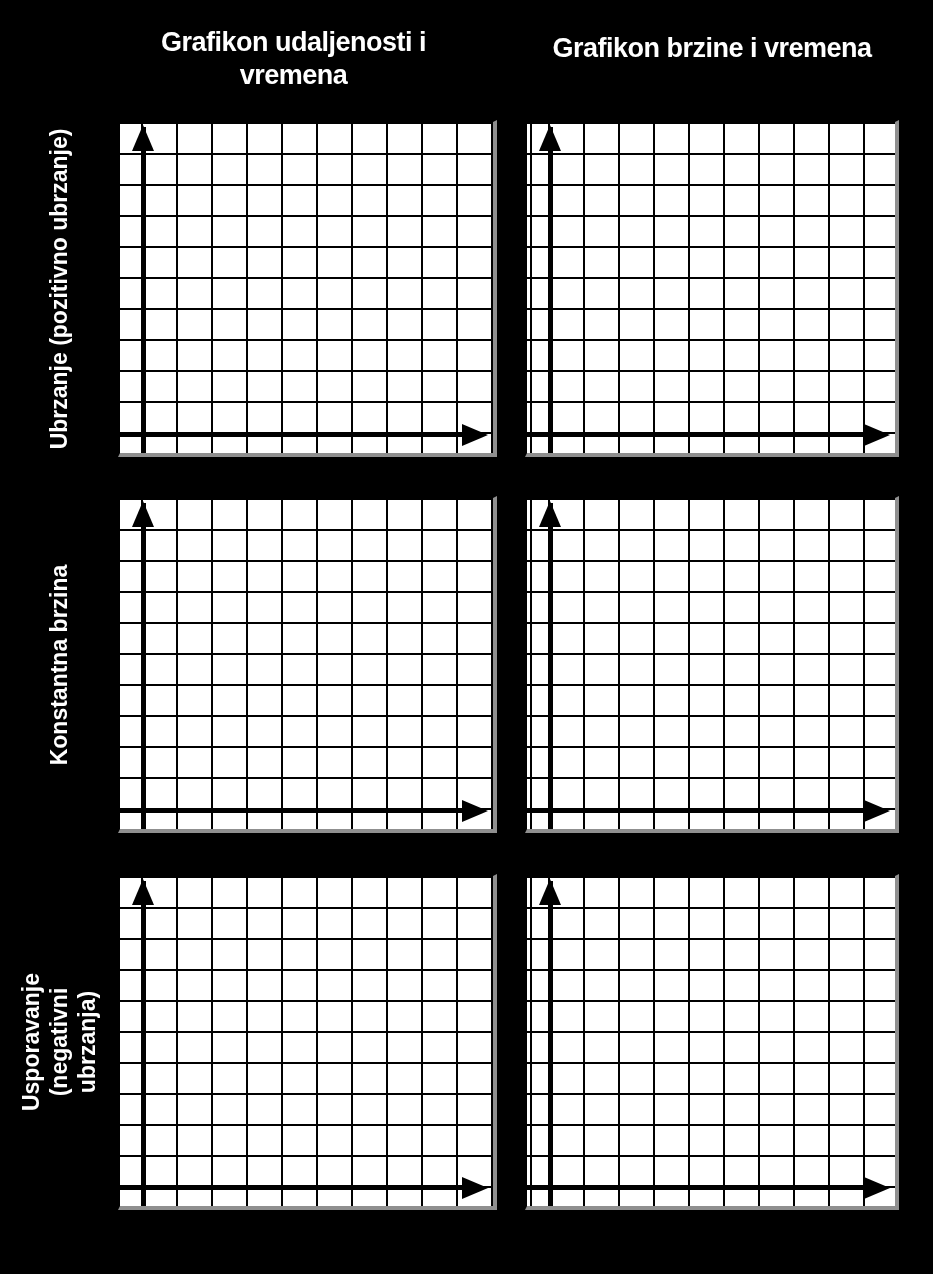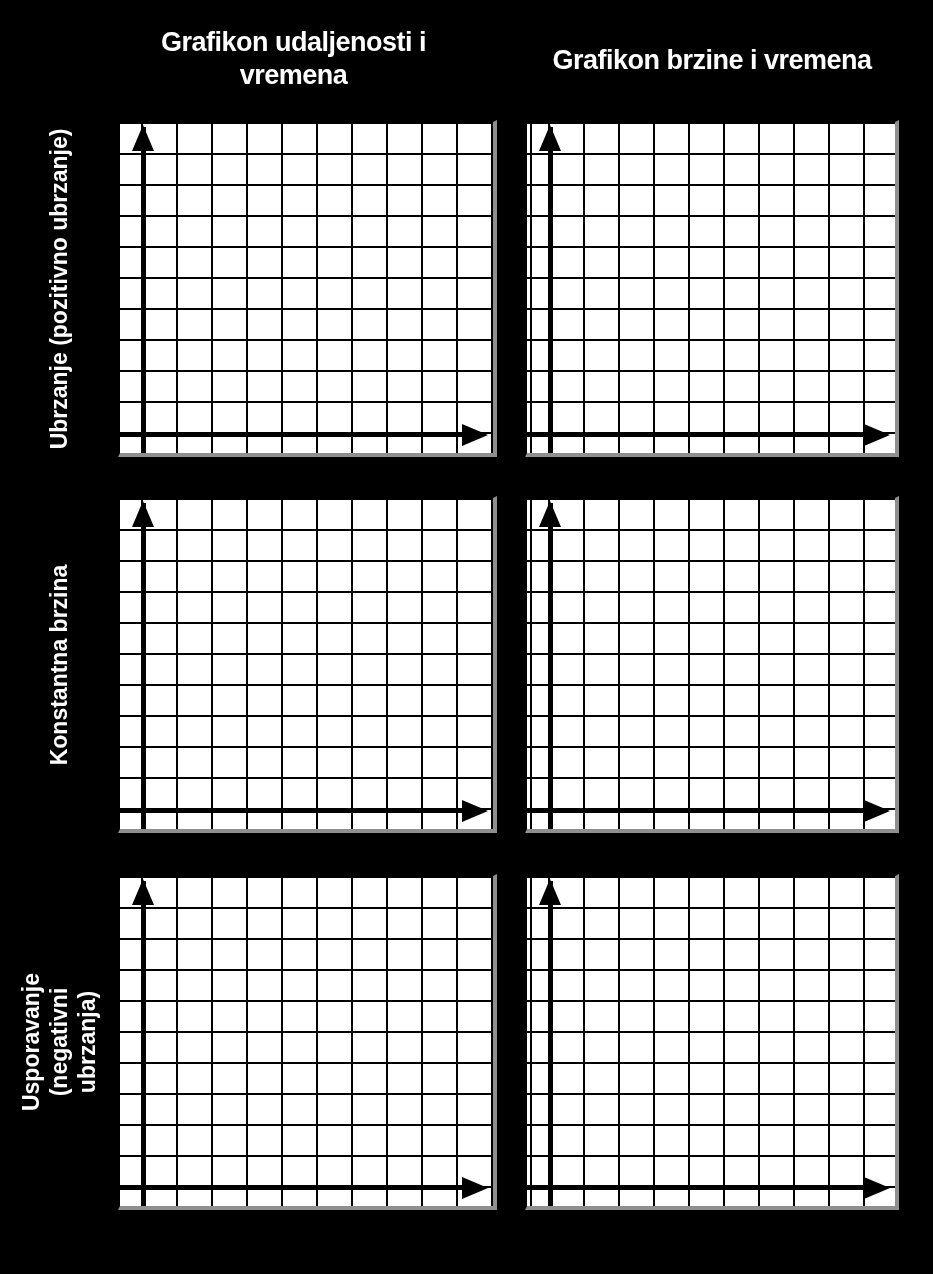--- a/index.html
+++ b/index.html
@@ -14,21 +14,21 @@
   .col-header {
     position:absolute;
     color:#ffffff;
     font-weight:bold;
     font-size:27px;
     line-height:33px;
     text-align:center;
     letter-spacing:-0.5px;
   }
   #header-1 { left:104px; top:26px; width:379px; }
-  #header-2 { left:525px; top:44px; width:374px; }
+  #header-2 { left:525px; top:32px; width:374px; }
 
   .row-label {
     position:absolute;
     left:0;
     width:118px;
     display:flex;
     align-items:center;
     justify-content:center;
     color:#ffffff;
   }

